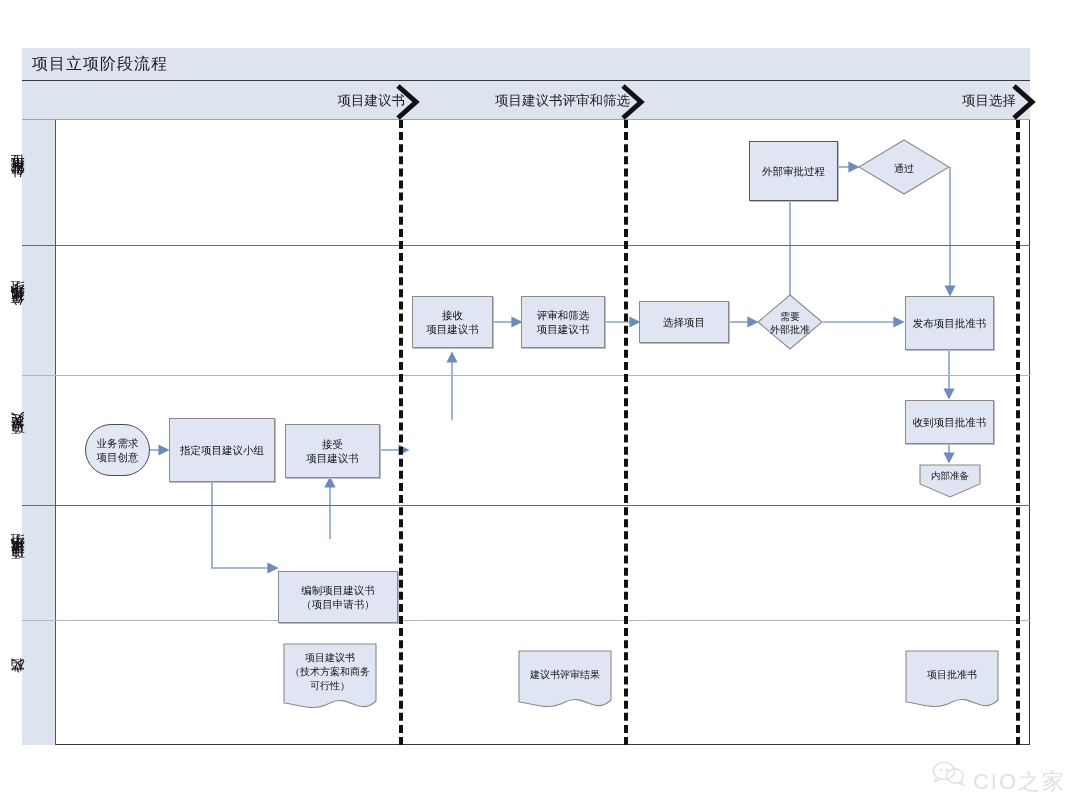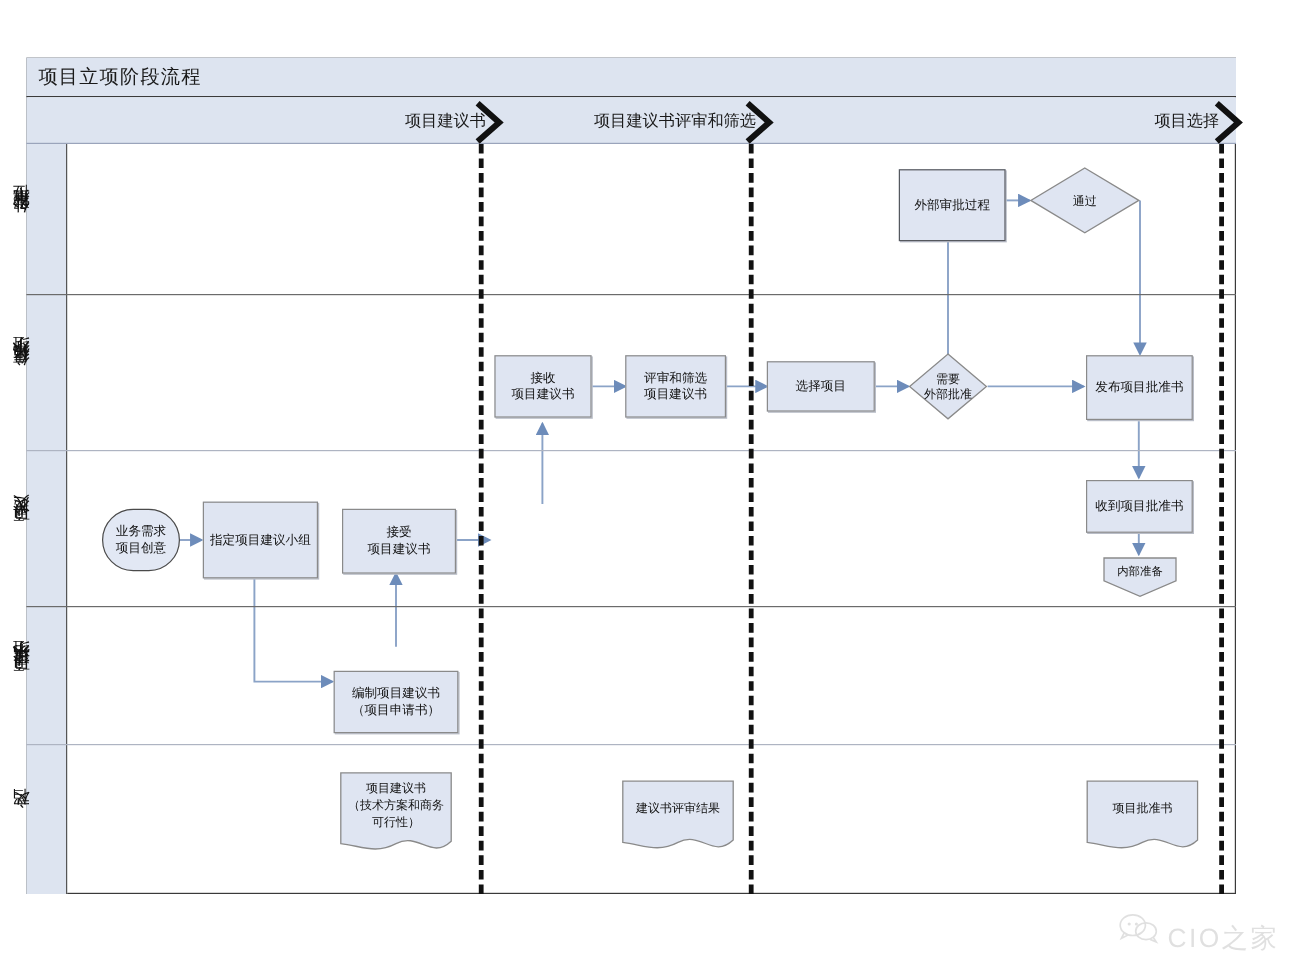--- a/index.html
+++ b/index.html
@@ -199,21 +199,21 @@
     <span>发布项目批准书</span>
   </div>
 
   <div class="node start" style="left:85px;top:424px;width:65px;height:52px;">
     <div>
       <div>业务需求</div>
       <div>项目创意</div>
     </div>
   </div>
 
-  <div class="node proc" style="left:169px;top:418px;width:96px;height:64px;">
+  <div class="node proc" style="left:169px;top:418px;width:106px;height:64px;">
     <span>指定项目建议小组</span>
   </div>
 
   <div class="node proc" style="left:285px;top:424px;width:95px;height:54px;">
     <div>
       <div>接受</div>
       <div>项目建议书</div>
     </div>
   </div>
 
@@ -224,21 +224,21 @@
 
   <div class="pent-wrap" style="left:919px;top:464px;width:62px;height:34px;">
     <svg width="62" height="34" viewBox="0 0 62 34">
       <polygon points="1,1 61,1 61,20 31,33 1,20" fill="#dfe5f2" stroke="#8a8a8a" stroke-width="1.1"></polygon>
     </svg>
     <div class="pent-txt" style="height:24px;">
         <span>内部准备</span>
       </div>
   </div>
 
-  <div class="node proc" style="left:278px;top:559px;width:104px;height:52px;">
+  <div class="node proc" style="left:278px;top:571px;width:120px;height:52px;">
     <div>
       <div>编制项目建议书</div>
       <div>（项目申请书）</div>
     </div>
   </div>
 
   <div class="doc-wrap" style="left:283px;top:643px;width:94px;height:72px;">
     <svg width="94" height="72" viewBox="0 0 94 72">
       <path d="M1,1 H93 V58 C76,74 66,50 47,60 C30,69 18,62 1,60 Z" fill="#dfe5f2" stroke="#8a8a8a" stroke-width="1.1"></path>
     </svg>

